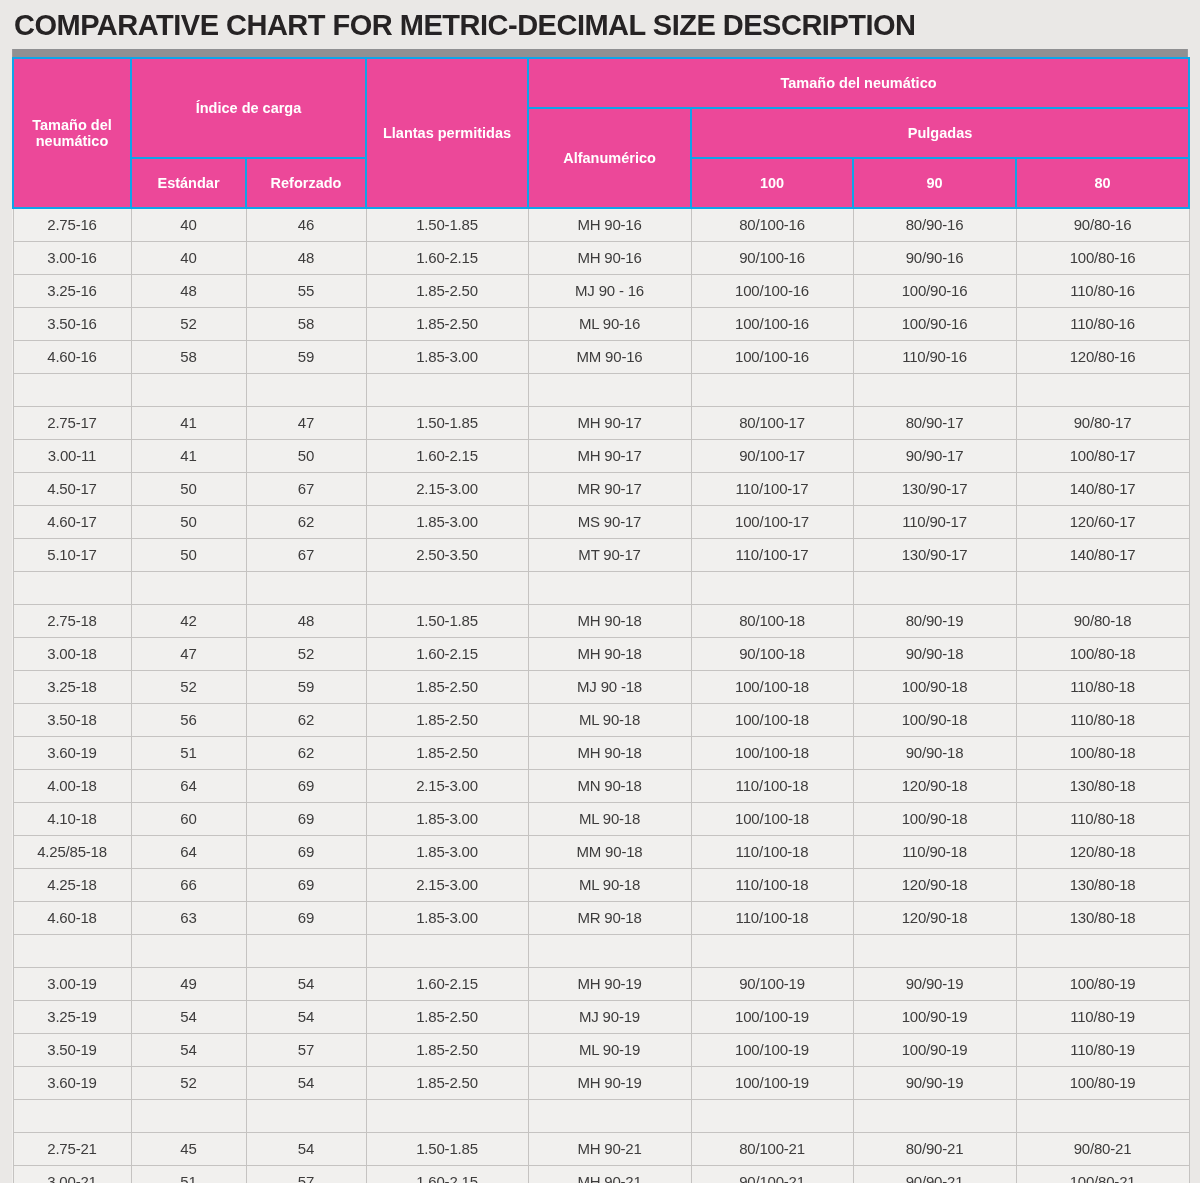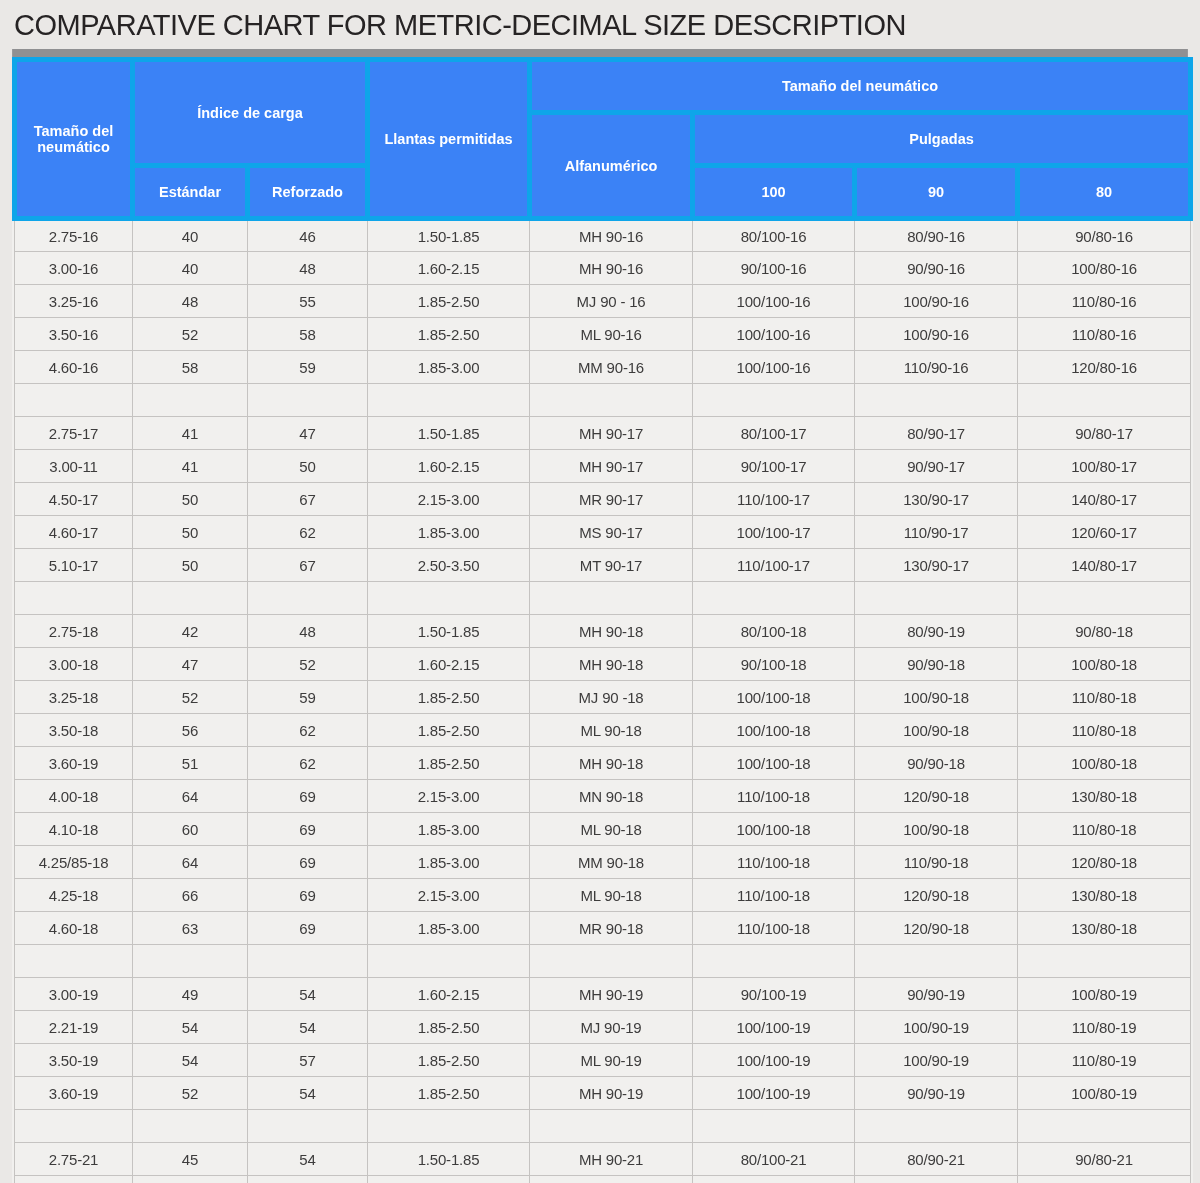--- a/index.html
+++ b/index.html
@@ -5,21 +5,21 @@
   * { margin: 0; padding: 0; box-sizing: border-box; }
   html, body {
     width: 1200px; height: 1183px;
     background: #EAE8E6;
     font-family: "Liberation Sans", sans-serif;
     overflow: hidden;
   }
   .page-title {
     margin: 9px 0 7px 14px;
     font-size: 29px;
-    font-weight: normal;
+    font-weight: bold;
     letter-spacing: -0.5px;
     color: #262324;
   }
   .top-bar {
     width: 1176px;
     height: 8px;
     margin-left: 12px;
     background: #909092;
     border-left: 1px solid #9a9a9c;
     border-right: 1px solid #9a9a9c;
@@ -27,25 +27,25 @@
   table.comp-table {
     border-collapse: collapse;
     table-layout: fixed;
     width: 1176px;
     margin-left: 12px;
     background: #F1F0EE;
     font-size: 15px;
     color: #3D3C3C;
   }
   .comp-table th {
-    background: #3b82f6;
+    background: #ec4899;
     color: #FFFFFF;
     font-weight: bold;
     font-size: 14.5px;
-    border: 5px solid #0ea5e9;
+    border: 2px solid #0ea5e9;
     text-align: center;
     vertical-align: middle;
     padding: 16px 4px;
   }
   .comp-table thead tr.hrow1 th { height: 26px; }
   .comp-table thead tr.hrow2 th { height: 33px; }
   .comp-table thead tr.hrow3 th { height: 33px; }
   .comp-table td {
     border: 1px solid #C5C3C1;
     height: 33px;
@@ -328,21 +328,21 @@
         <td>3.00-19</td>
         <td>49</td>
         <td>54</td>
         <td>1.60-2.15</td>
         <td>MH 90-19</td>
         <td>90/100-19</td>
         <td>90/90-19</td>
         <td>100/80-19</td>
       </tr>
       <tr>
-        <td>2.21-19</td>
+        <td>3.25-19</td>
         <td>54</td>
         <td>54</td>
         <td>1.85-2.50</td>
         <td>MJ 90-19</td>
         <td>100/100-19</td>
         <td>100/90-19</td>
         <td>110/80-19</td>
       </tr>
       <tr>
         <td>3.50-19</td>

